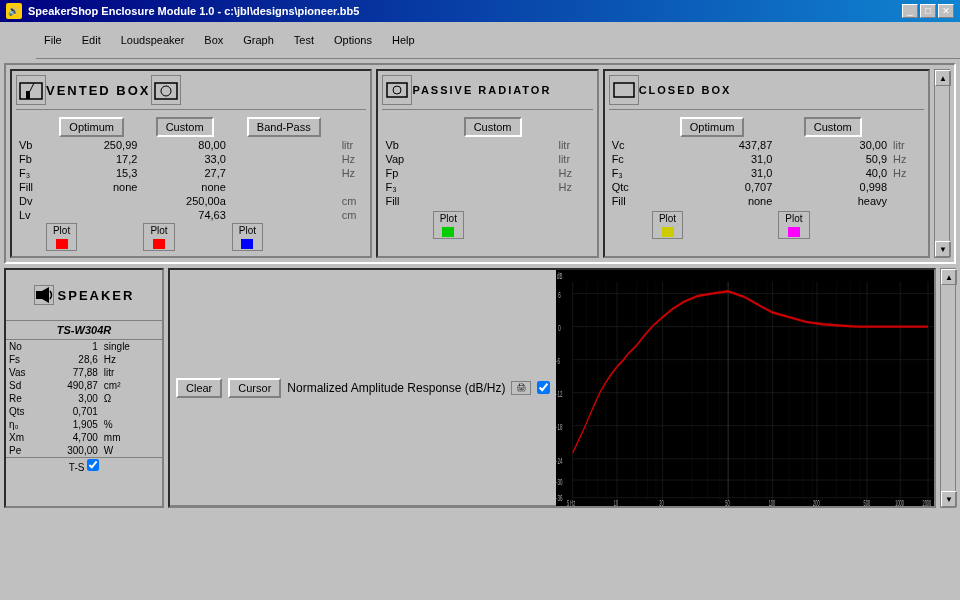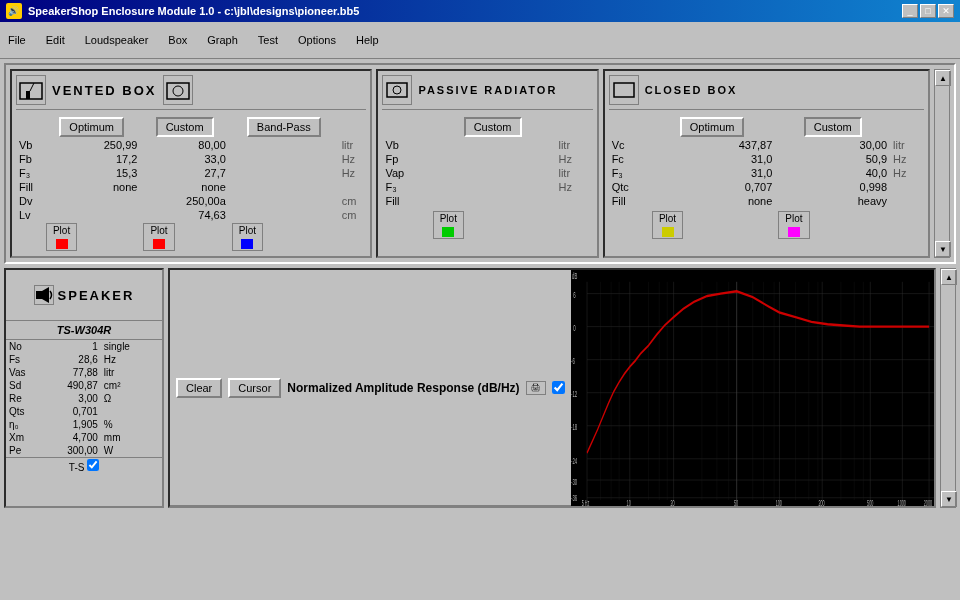--- a/index.html
+++ b/index.html
@@ -55,20 +55,21 @@
       cursor: pointer;
     }
     .menu-bar {
       background: #c0c0c0;
       padding: 18px 4px;
       display: flex;
       gap: 12px;
       border-bottom: 1px solid #808080;
       height: 20px;
       align-items: center;
+      margin-left: 36px;
     }
     .menu-item {
       font-size: 11px;
       cursor: pointer;
       padding: 1px 4px;
     }
     .main-content {
       background: #c0c0c0;
       padding: 4px;
       height: calc(600px - 42px);
@@ -87,21 +88,20 @@
       border: 2px inset #808080;
       background: #c0c0c0;
       padding: 4px;
     }
     .vented-panel { flex: 2; }
     .passive-panel { flex: 1.2; }
     .closed-panel { flex: 1.8; }
     .panel-header {
       display: flex;
       align-items: center;
-      gap: 6px;
       margin-bottom: 6px;
       border-bottom: 1px solid #808080;
       padding-bottom: 4px;
     }
     .panel-header-icon {
       width: 30px;
       height: 30px;
       border: 1px solid #808080;
       display: flex;
       align-items: center;
@@ -219,21 +219,21 @@
     .graph-toolbar {
       display: flex;
       align-items: center;
       gap: 6px;
       padding: 3px 6px;
       background: #c0c0c0;
       border-bottom: 1px solid #808080;
     }
     .graph-title {
       font-size: 12px;
-      font-weight: bold;
+      font-weight: normal;
       flex: 1;
       text-align: center;
     }
     .graph-area {
       flex: 1;
       background: #000;
       position: relative;
       overflow: hidden;
       margin: 0;
     }
@@ -425,28 +425,28 @@
             <th></th>
           </tr>
         </thead>
         <tbody>
           <tr>
             <td>Vb</td>
             <td class="cell-value"></td>
             <td class="unit-cell">litr</td>
           </tr>
           <tr>
+            <td>Vap</td>
+            <td class="cell-value"></td>
+            <td class="unit-cell">litr</td>
+          </tr>
+          <tr>
             <td>Fp</td>
             <td class="cell-value"></td>
             <td class="unit-cell">Hz</td>
-          </tr>
-          <tr>
-            <td>Vap</td>
-            <td class="cell-value"></td>
-            <td class="unit-cell">litr</td>
           </tr>
           <tr>
             <td>F₃</td>
             <td class="cell-value"></td>
             <td class="unit-cell">Hz</td>
           </tr>
           <tr>
             <td>Fill</td>
             <td class="cell-value"></td>
             <td></td>

